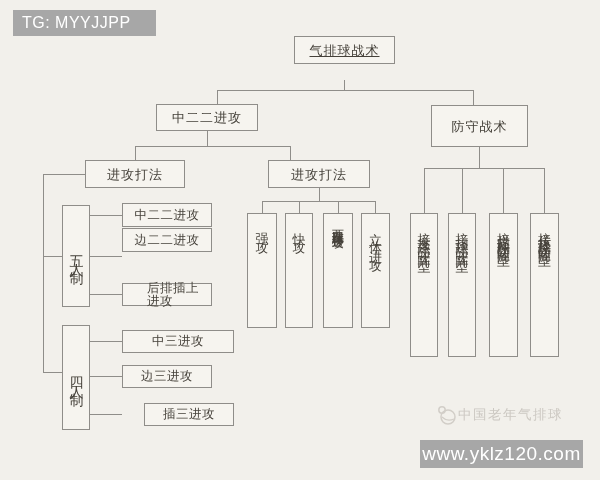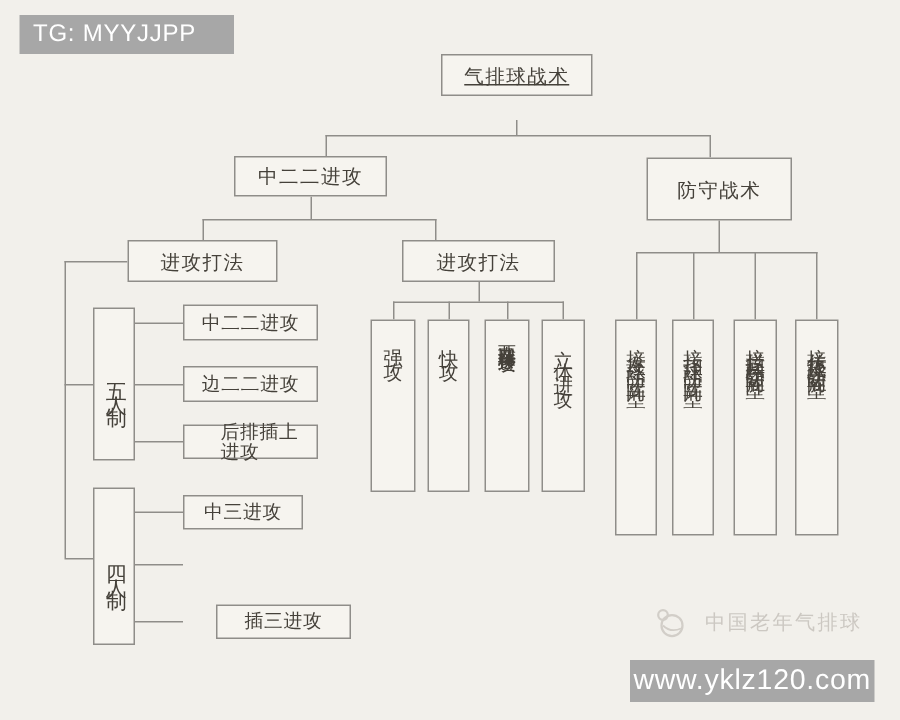--- a/index.html
+++ b/index.html
@@ -12,21 +12,21 @@
   .banner{
     position:absolute;background:#a7a7a7;color:#ffffff;
     font-family:"Liberation Sans","DejaVu Sans",sans-serif;
     display:flex;align-items:center;
   }
   .banner.tg{left:13px;top:10px;width:134px;height:26px;font-size:16px;padding-left:9px;letter-spacing:.5px;text-align:right;}
   .banner.url{left:420px;top:440px;width:163px;height:28px;font-size:19px;justify-content:center;letter-spacing:.5px;}
   
   .watermark{
     position:absolute;left:436px;top:403px;height:24px;
-    display:flex;align-items:center;gap:12px;
+    display:flex;align-items:center;gap:0;
     color:#ccc8c2;font-size:13.5px;letter-spacing:1.5px;
     font-family:"Liberation Sans","DejaVu Sans",sans-serif;
   }
   .watermark .logo{width:22px;height:22px;display:inline-block;}
   
   .box{
     position:absolute;box-sizing:border-box;
     border:1px solid #8f8d89;background:#f6f4ef;color:#45413a;
     display:flex;align-items:center;justify-content:center;
     font-size:13px;letter-spacing:1px;line-height:1;
@@ -85,25 +85,26 @@
   <div class="box" style="left:294px;top:36px;width:101px;height:28px;text-decoration:underline;">气排球战术</div>
 
   <div class="box" style="left:156px;top:104px;width:102px;height:27px;">中二二进攻</div>
   <div class="box" style="left:431px;top:105px;width:97px;height:42px;">防守战术</div>
 
   <div class="box" style="left:85px;top:160px;width:100px;height:28px;">进攻打法</div>
   <div class="box" style="left:268px;top:160px;width:102px;height:28px;">进攻打法</div>
 
   <div class="box vbox center" style="left:62px;top:205px;width:28px;height:102px;">五人制</div>
   <div class="box small" style="left:122px;top:203px;width:90px;height:24px;">中二二进攻</div>
-  <div class="box small" style="left:122px;top:244px;width:90px;height:24px;">边二二进攻</div>
+  <div class="box small" style="left:122px;top:228px;width:90px;height:24px;">边二二进攻</div>
   <div class="box small" style="left:122px;top:283px;width:90px;height:23px;padding-left:24px;">后排插上进攻</div>
 
   <div class="box vbox center" style="left:62px;top:325px;width:28px;height:105px;">四人制</div>
-  <div class="box small" style="left:122px;top:330px;width:80px;height:23px;">中三进攻</div>
+  <div class="box small" style="left:122px;top:330px;width:112px;height:23px;">中三进攻</div>
+  <div class="box small" style="left:122px;top:365px;width:90px;height:23px;">边三进攻</div>
   <div class="box small" style="left:122px;top:403px;width:90px;height:23px;margin-left:22px;">插三进攻</div>
 
   <div class="box vbox vs2" style="left:247px;top:213px;width:30px;height:115px;">强攻</div>
   <div class="box vbox vs2" style="left:285px;top:213px;width:28px;height:115px;">快攻</div>
   <div class="box vbox vs8" style="left:323px;top:213px;width:30px;height:115px;">两次球及转移进攻</div>
   <div class="box vbox vs2" style="left:361px;top:213px;width:29px;height:115px;">立体进攻</div>
 
   <div class="box vbox vd7" style="left:410px;top:213px;width:28px;height:144px;">接发球防守阵型</div>
   <div class="box vbox vd7" style="left:448px;top:213px;width:28px;height:144px;">接扣球防守阵型</div>
   <div class="box vbox vd8" style="left:489px;top:213px;width:29px;height:144px;">接拦回球防守阵型</div>

